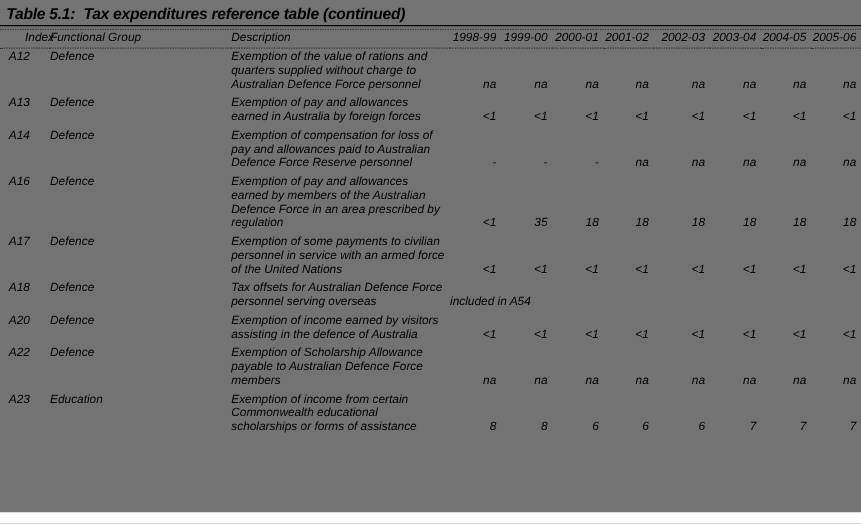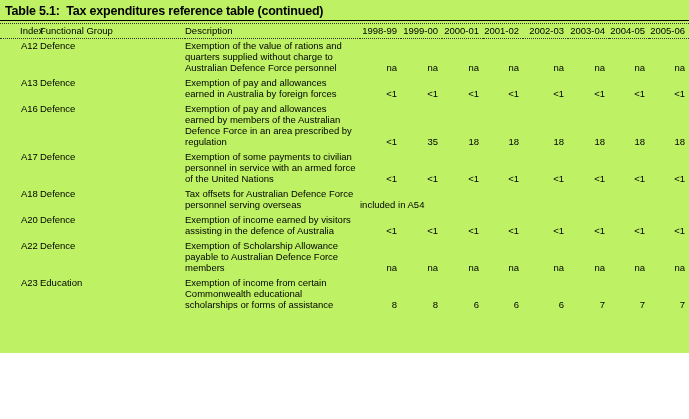--- a/index.html
+++ b/index.html
@@ -1,33 +1,33 @@
 <!DOCTYPE html>
 <html><head>
 <meta charset="utf-8">
 <style>
   html,body{margin:0;padding:0;background:#fff;}
-  #page{width:689px;height:353px;background:#bef264;overflow:hidden;
-        font-family:"Liberation Sans",sans-serif;color:#000;}
+  #page{width:689px;height:410px;background:#737373;overflow:hidden;
+        font-family:"Liberation Sans",sans-serif;color:#000;font-style:italic;}
   .title{font-size:12.5px;font-weight:bold;letter-spacing:-0.2px;
          padding:4px 0 2px 5px;border-bottom:1.4px solid #000;white-space:pre;}
   .rule-dotted{border-top:1px dotted #333;height:0;margin-top:2px;}
   table{width:689px;border-collapse:collapse;table-layout:fixed;
         font-size:9.5px;line-height:11px;}
   col.c-idx{width:40px;} col.c-grp{width:145px;} col.c-desc{width:175px;}
   col.cy1{width:41px;} col.cy2{width:41px;} col.cy3{width:41px;} col.cy4{width:40px;}
   col.cy5{width:45px;} col.cy6{width:41px;} col.cy7{width:40px;} col.cy8{width:40px;}
   th{font-weight:normal;font-size:9.5px;}
   thead th{padding:1px 4px 1px 0;vertical-align:bottom;white-space:nowrap;}
   thead tr.years th{border-bottom:1px dotted #333;padding-bottom:2px;}
   th.left{text-align:left;}
   th.span-head{text-align:center;padding-top:3px;}
   th.yr,.num{text-align:right;}
   tbody td{padding:1px 4px 3px 0;vertical-align:bottom;}
-  td.idx{padding-left:21px;vertical-align:top;}
+  td.idx{padding-left:7px;vertical-align:top;}
   td.grp{vertical-align:top;}
   td.desc{vertical-align:top;}
   td.spannote{text-align:left;}
 </style>
 </head>
 <body>
 
 <div id="page">
 
   <div class="title">Table 5.1:  Tax expenditures reference table (continued)</div>
@@ -81,20 +81,33 @@
         <td class="grp">Defence</td>
         <td class="desc">Exemption of pay and allowances earned in Australia by foreign forces</td>
         <td class="num">&lt;1</td>
         <td class="num">&lt;1</td>
         <td class="num">&lt;1</td>
         <td class="num">&lt;1</td>
         <td class="num">&lt;1</td>
         <td class="num">&lt;1</td>
         <td class="num">&lt;1</td>
         <td class="num">&lt;1</td>
+      </tr>
+      <tr>
+        <td class="idx">A14</td>
+        <td class="grp">Defence</td>
+        <td class="desc">Exemption of compensation for loss of pay and allowances paid to Australian Defence Force Reserve personnel</td>
+        <td class="num">-</td>
+        <td class="num">-</td>
+        <td class="num">-</td>
+        <td class="num">na</td>
+        <td class="num">na</td>
+        <td class="num">na</td>
+        <td class="num">na</td>
+        <td class="num">na</td>
       </tr>
       <tr>
         <td class="idx">A16</td>
         <td class="grp">Defence</td>
         <td class="desc">Exemption of pay and allowances earned by members of the Australian Defence Force in an area prescribed by regulation</td>
         <td class="num">&lt;1</td>
         <td class="num">35</td>
         <td class="num">18</td>
         <td class="num">18</td>
         <td class="num">18</td>

